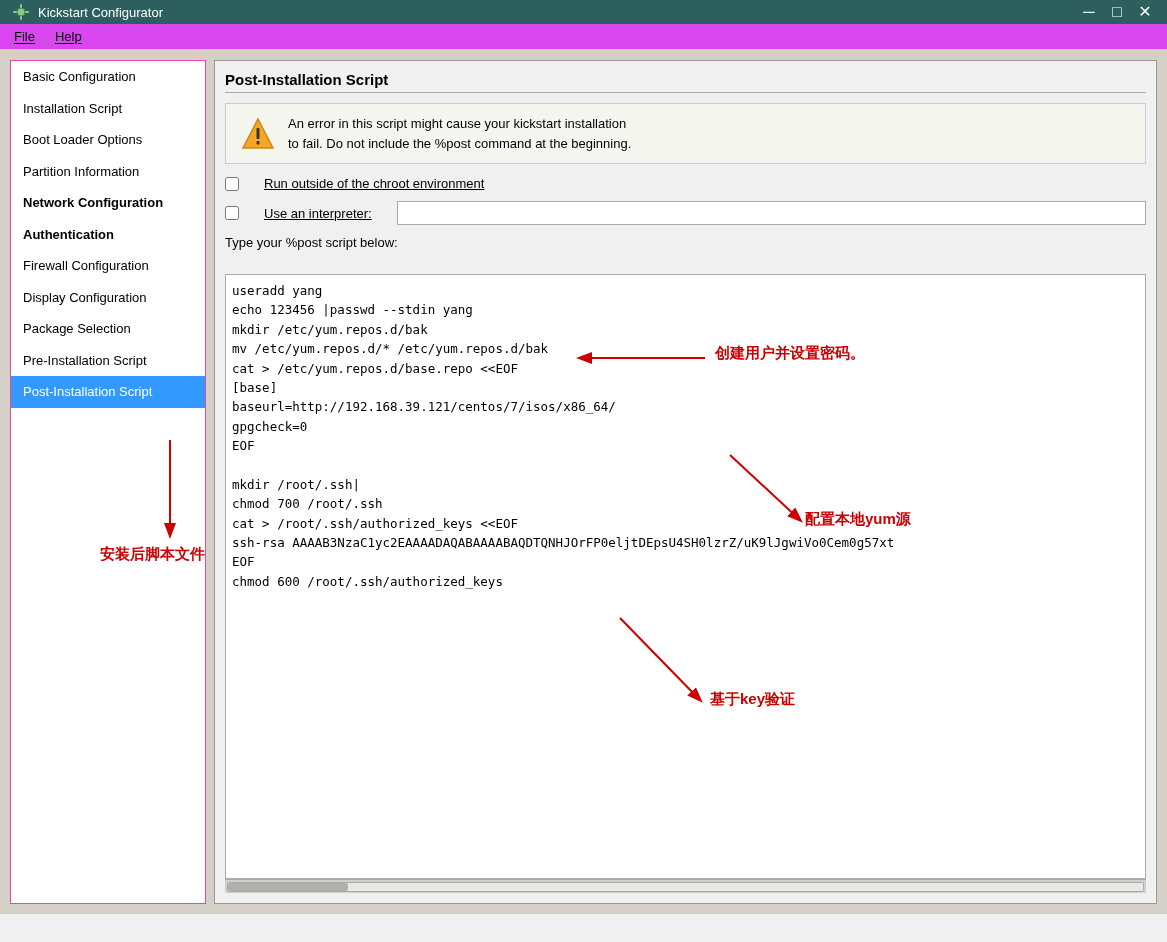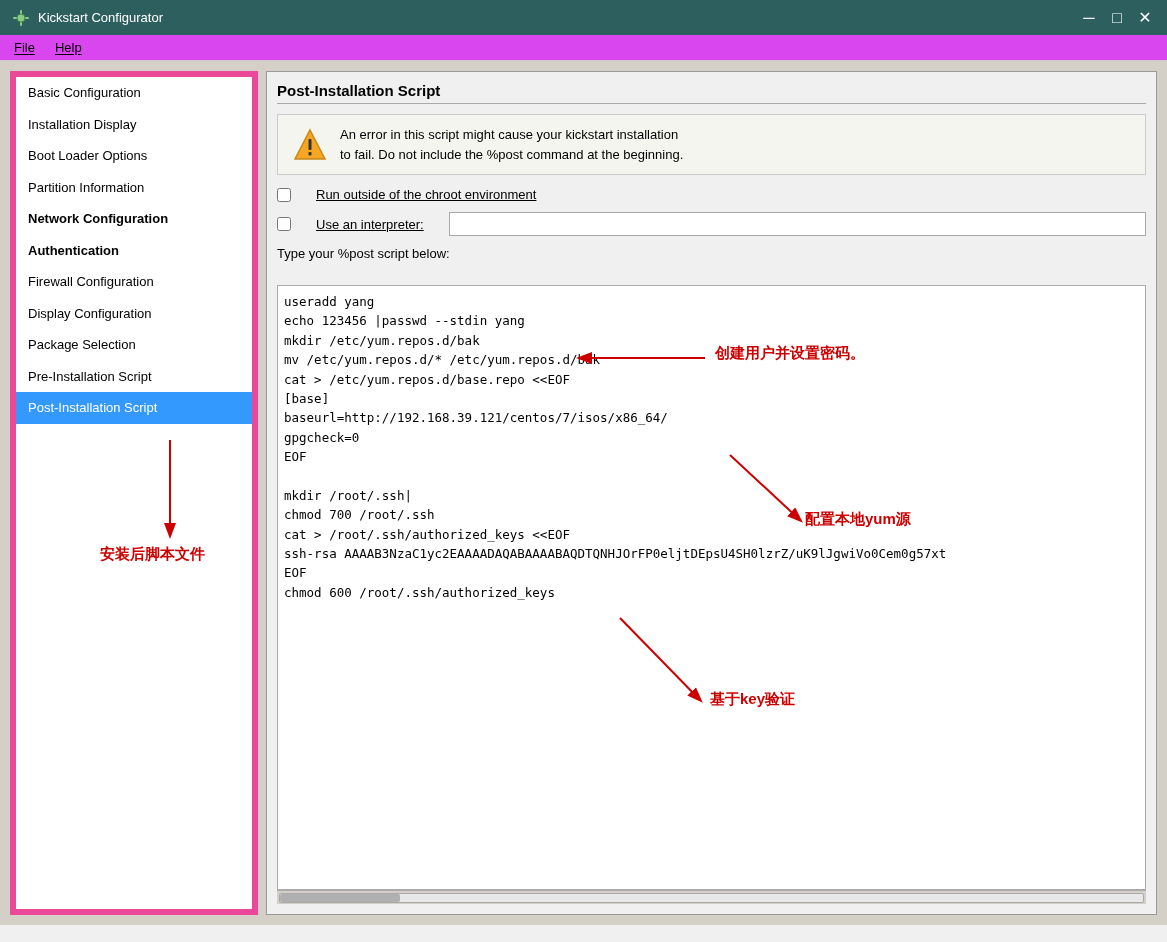--- a/index.html
+++ b/index.html
@@ -9,21 +9,21 @@
       background: #f0f0f0;
       width: 1167px;
       height: 942px;
       overflow: hidden;
     }
 
     
     .title-bar {
       background: #2d5f5f;
       color: white;
-      height: 35px;
+      height: 24px;
       display: flex;
       align-items: center;
       padding: 8px 12px;
       justify-content: space-between;
       user-select: none;
     }
     .title-bar-left {
       display: flex;
       align-items: center;
       gap: 8px;
@@ -75,23 +75,23 @@
     .main-layout {
       display: flex;
       height: calc(942px - 32px - 26px - 20px);
       padding: 10px;
       gap: 8px;
       background: #d4d0c8;
     }
 
     
     .sidebar {
-      width: 248px;
+      width: 196px;
       background: white;
-      border: 6px solid #ec4899;
+      border: 1px solid #ec4899;
       overflow-y: auto;
       flex-shrink: 0;
     }
     .sidebar-item {
       padding: 6px 12px;
       cursor: pointer;
       font-size: 13px;
       color: #000;
       border-bottom: none;
       line-height: 1.5;
@@ -276,21 +276,21 @@
     </div>
     <div class="menu-item">
       <span>Help</span>
     </div>
   </div>
 
   <div class="main-layout">
 
     <div class="sidebar">
       <div class="sidebar-item">Basic Configuration</div>
-      <div class="sidebar-item">Installation Display</div>
+      <div class="sidebar-item">Installation Script</div>
       <div class="sidebar-item">Boot Loader Options</div>
       <div class="sidebar-item">Partition Information</div>
       <div class="sidebar-item bold" style="font-weight:bold;">Network Configuration</div>
       <div class="sidebar-item bold" style="font-weight:bold;">Authentication</div>
       <div class="sidebar-item">Firewall Configuration</div>
       <div class="sidebar-item">Display Configuration</div>
       <div class="sidebar-item">Package Selection</div>
       <div class="sidebar-item">Pre-Installation Script</div>
       <div class="sidebar-item active">Post-Installation Script</div>
     </div>

